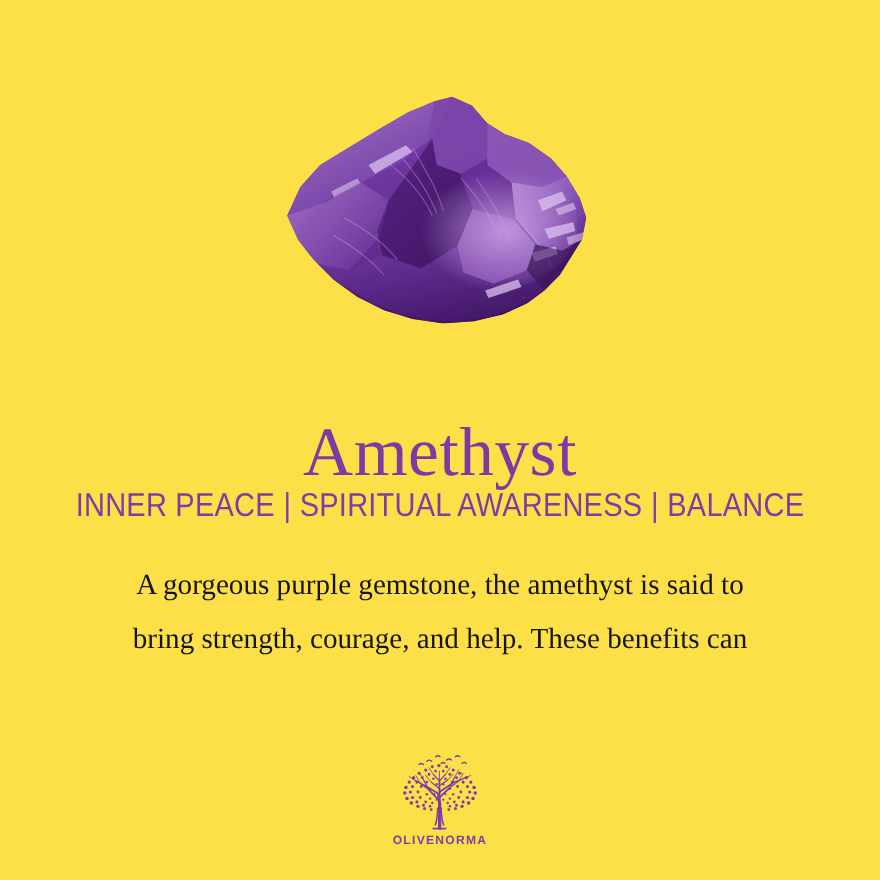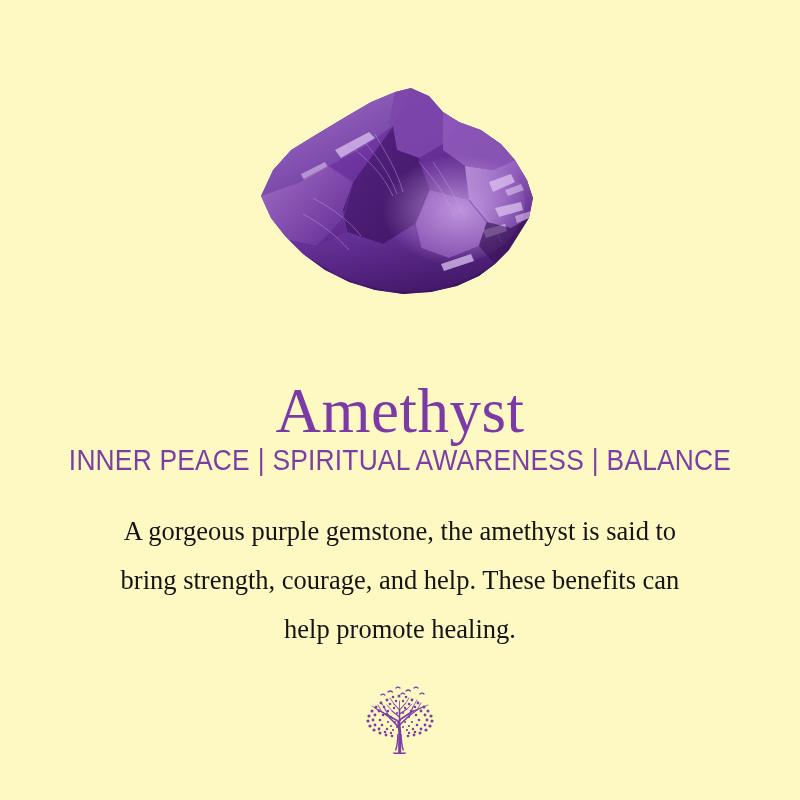--- a/index.html
+++ b/index.html
@@ -12,21 +12,21 @@
     width: 800px;
     height: 800px;
     overflow: hidden;
     font-family: "Liberation Serif", serif;
     -webkit-font-smoothing: antialiased;
   }
   .card {
     position: relative;
     width: 800px;
     height: 800px;
-    background: #fef9c3;
+    background: #fde047;
     box-sizing: border-box;
   }
 
   
   .gem-area {
     position: absolute;
     left: 0;
     top: 0;
     width: 800px;
     height: 320px;
@@ -232,21 +232,20 @@
 
   <h1 class="title">Amethyst</h1>
 
   <div class="subtitle">
     <span class="kw">INNER PEACE</span><span class="sep">|</span><span class="kw">SPIRITUAL AWARENESS</span><span class="sep">|</span><span class="kw">BALANCE</span>
   </div>
 
   <p class="body-copy">
     <span class="ln">A gorgeous purple gemstone, the amethyst is said to</span>
     <span class="ln">bring strength, courage, and help. These benefits can</span>
-    <span class="ln">help promote healing.</span>
   </p>
 
   <div class="brand">
     <svg class="brand-mark" viewBox="0 0 92 72" aria-hidden="true">
       <g fill="#7b3ea6">
 
         <path d="M44.2,70 L44.2,47 L43.2,38 L45.8,38 L47.2,47 L47.2,70 Z"></path>
         <path d="M40,70 L51,70 L52.5,68.5 L38.5,68.5 Z"></path>
 
         <path d="M41,66 C42.5,62 43,56 43.2,50 L44.2,50 L44,58 C43.8,62 43,65 42,67 Z"></path>
@@ -372,15 +371,16 @@
       <g fill="none" stroke="#7b3ea6" stroke-width="1.2" stroke-linecap="round">
         <path d="M34,8 q2.2,-2 4.4,0"></path>
         <path d="M42,4 q2,-1.8 4,0"></path>
         <path d="M52,7 q2.2,-2 4.4,0"></path>
         <path d="M60,4 q2,-1.8 4,0"></path>
         <path d="M27,11 q2,-1.8 4,0"></path>
         <path d="M66,10 q2,-1.8 4,0"></path>
         <path d="M47,10 q1.8,-1.6 3.6,0"></path>
       </g>
     </svg>
+    <span class="brand-name">OLIVENORMA</span>
   </div>
 
 </div>
 
 </body></html>

